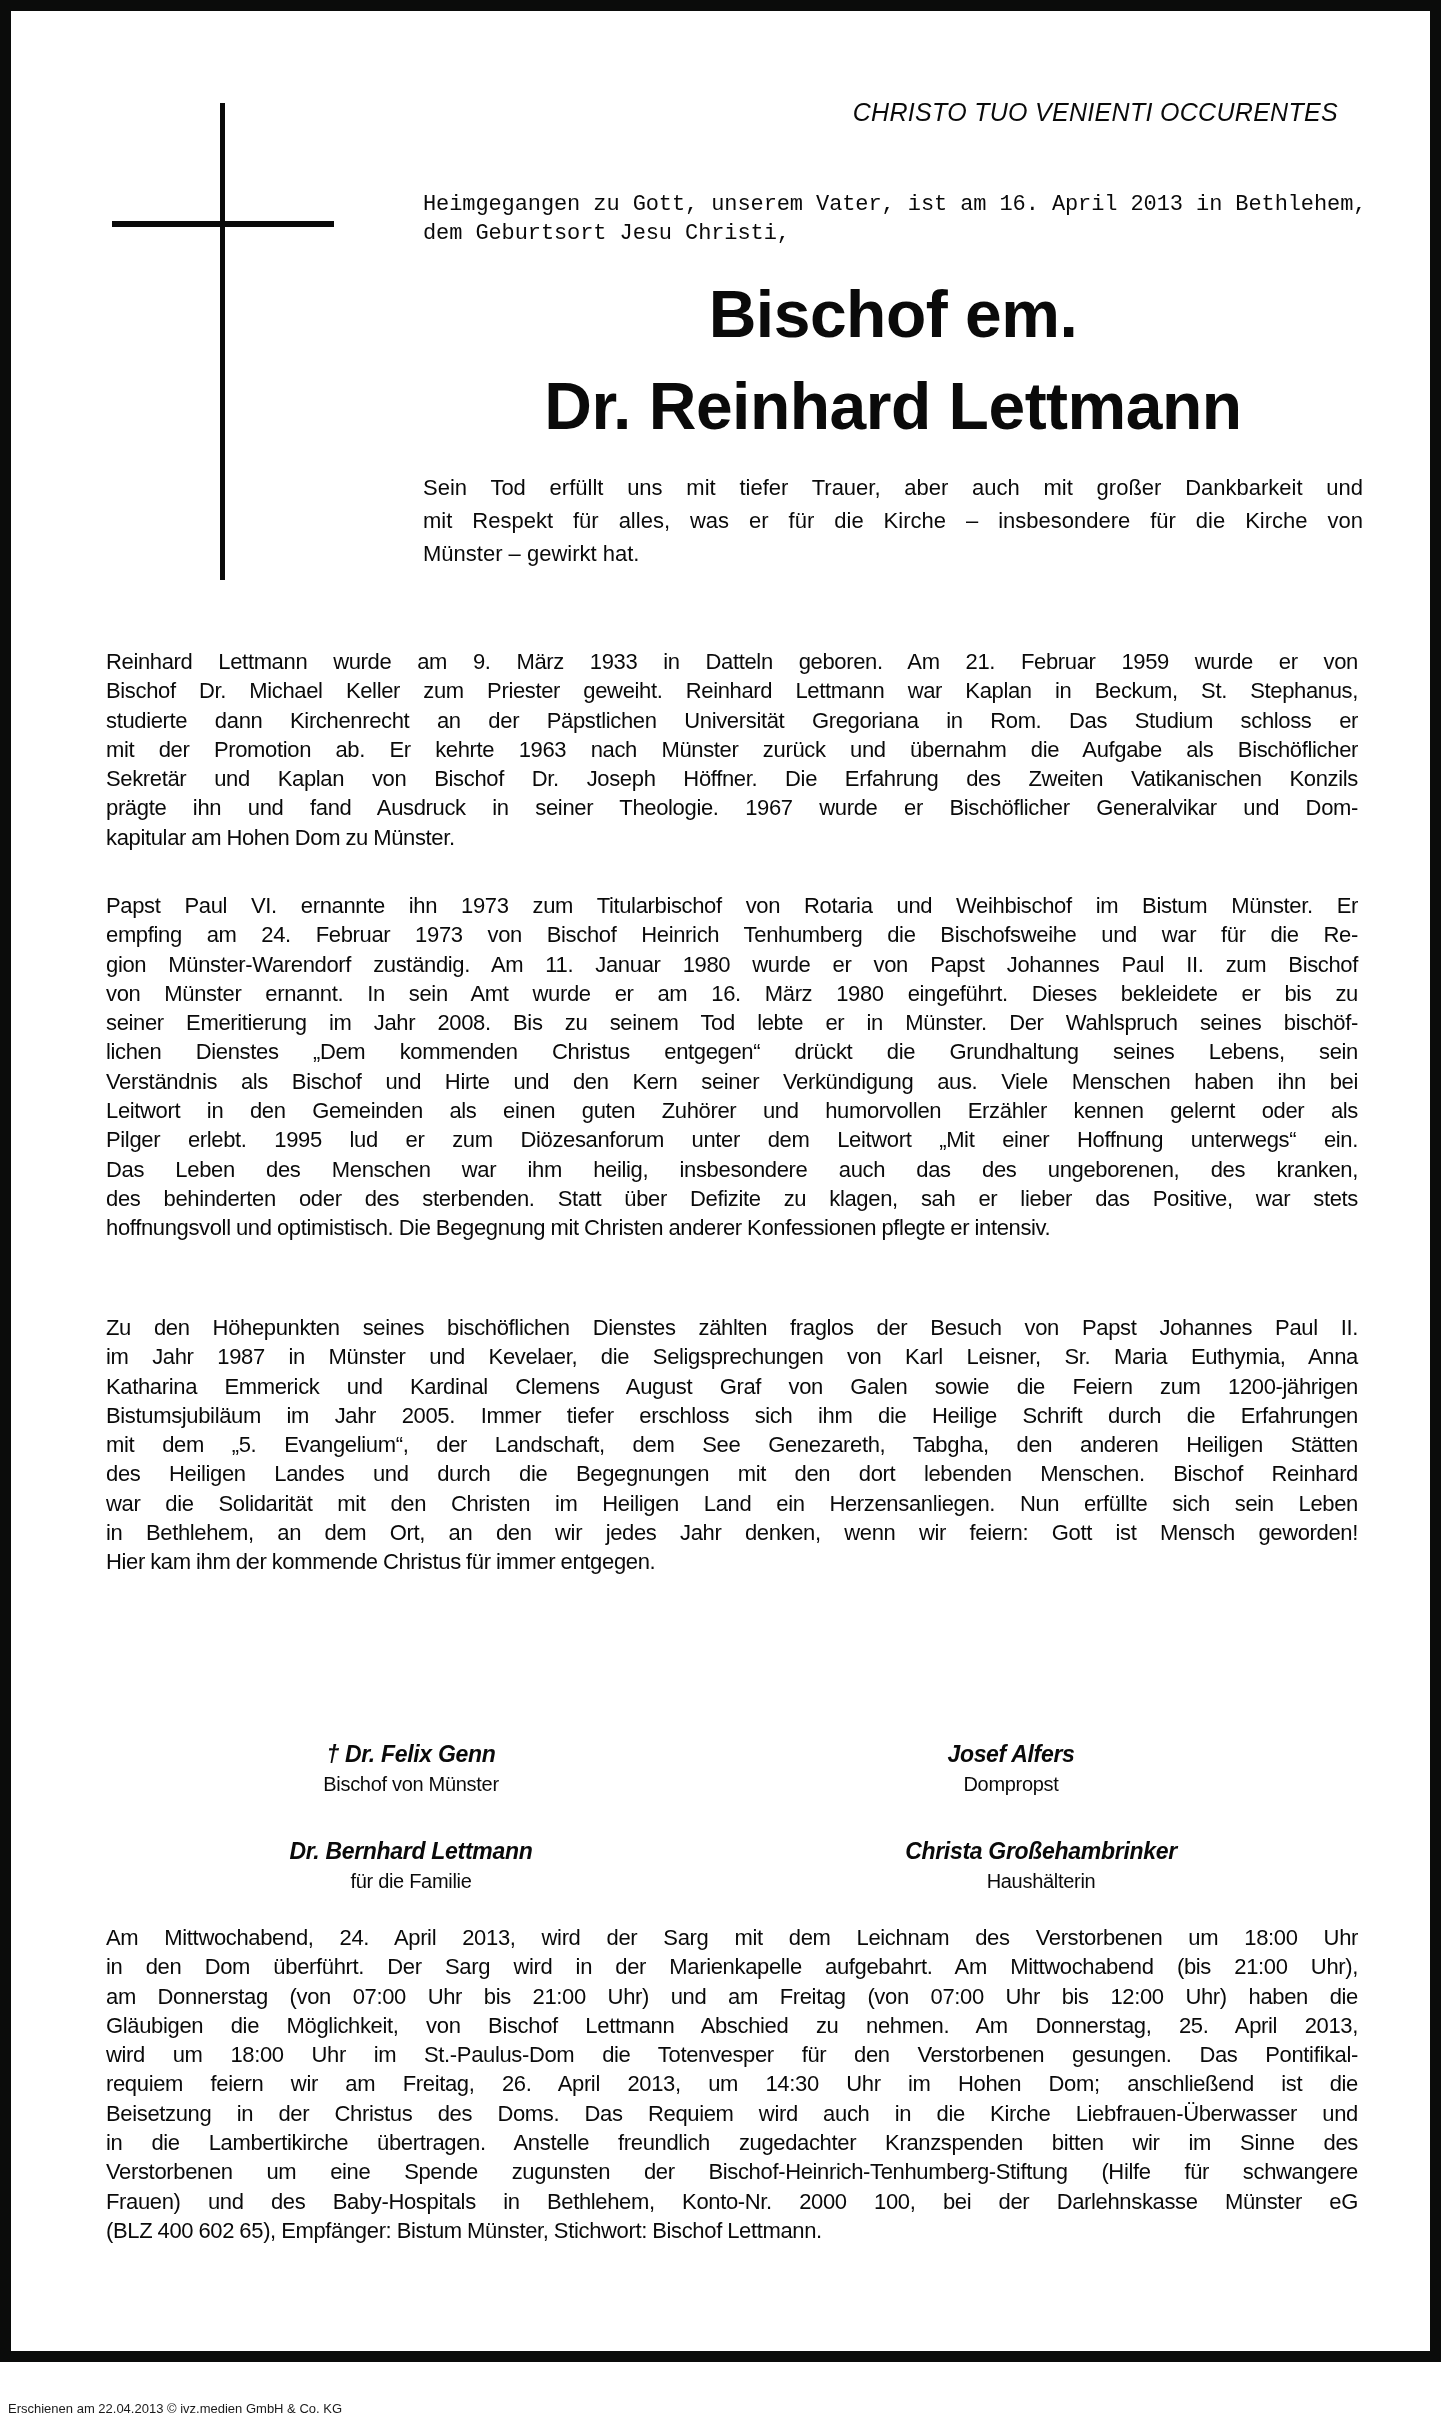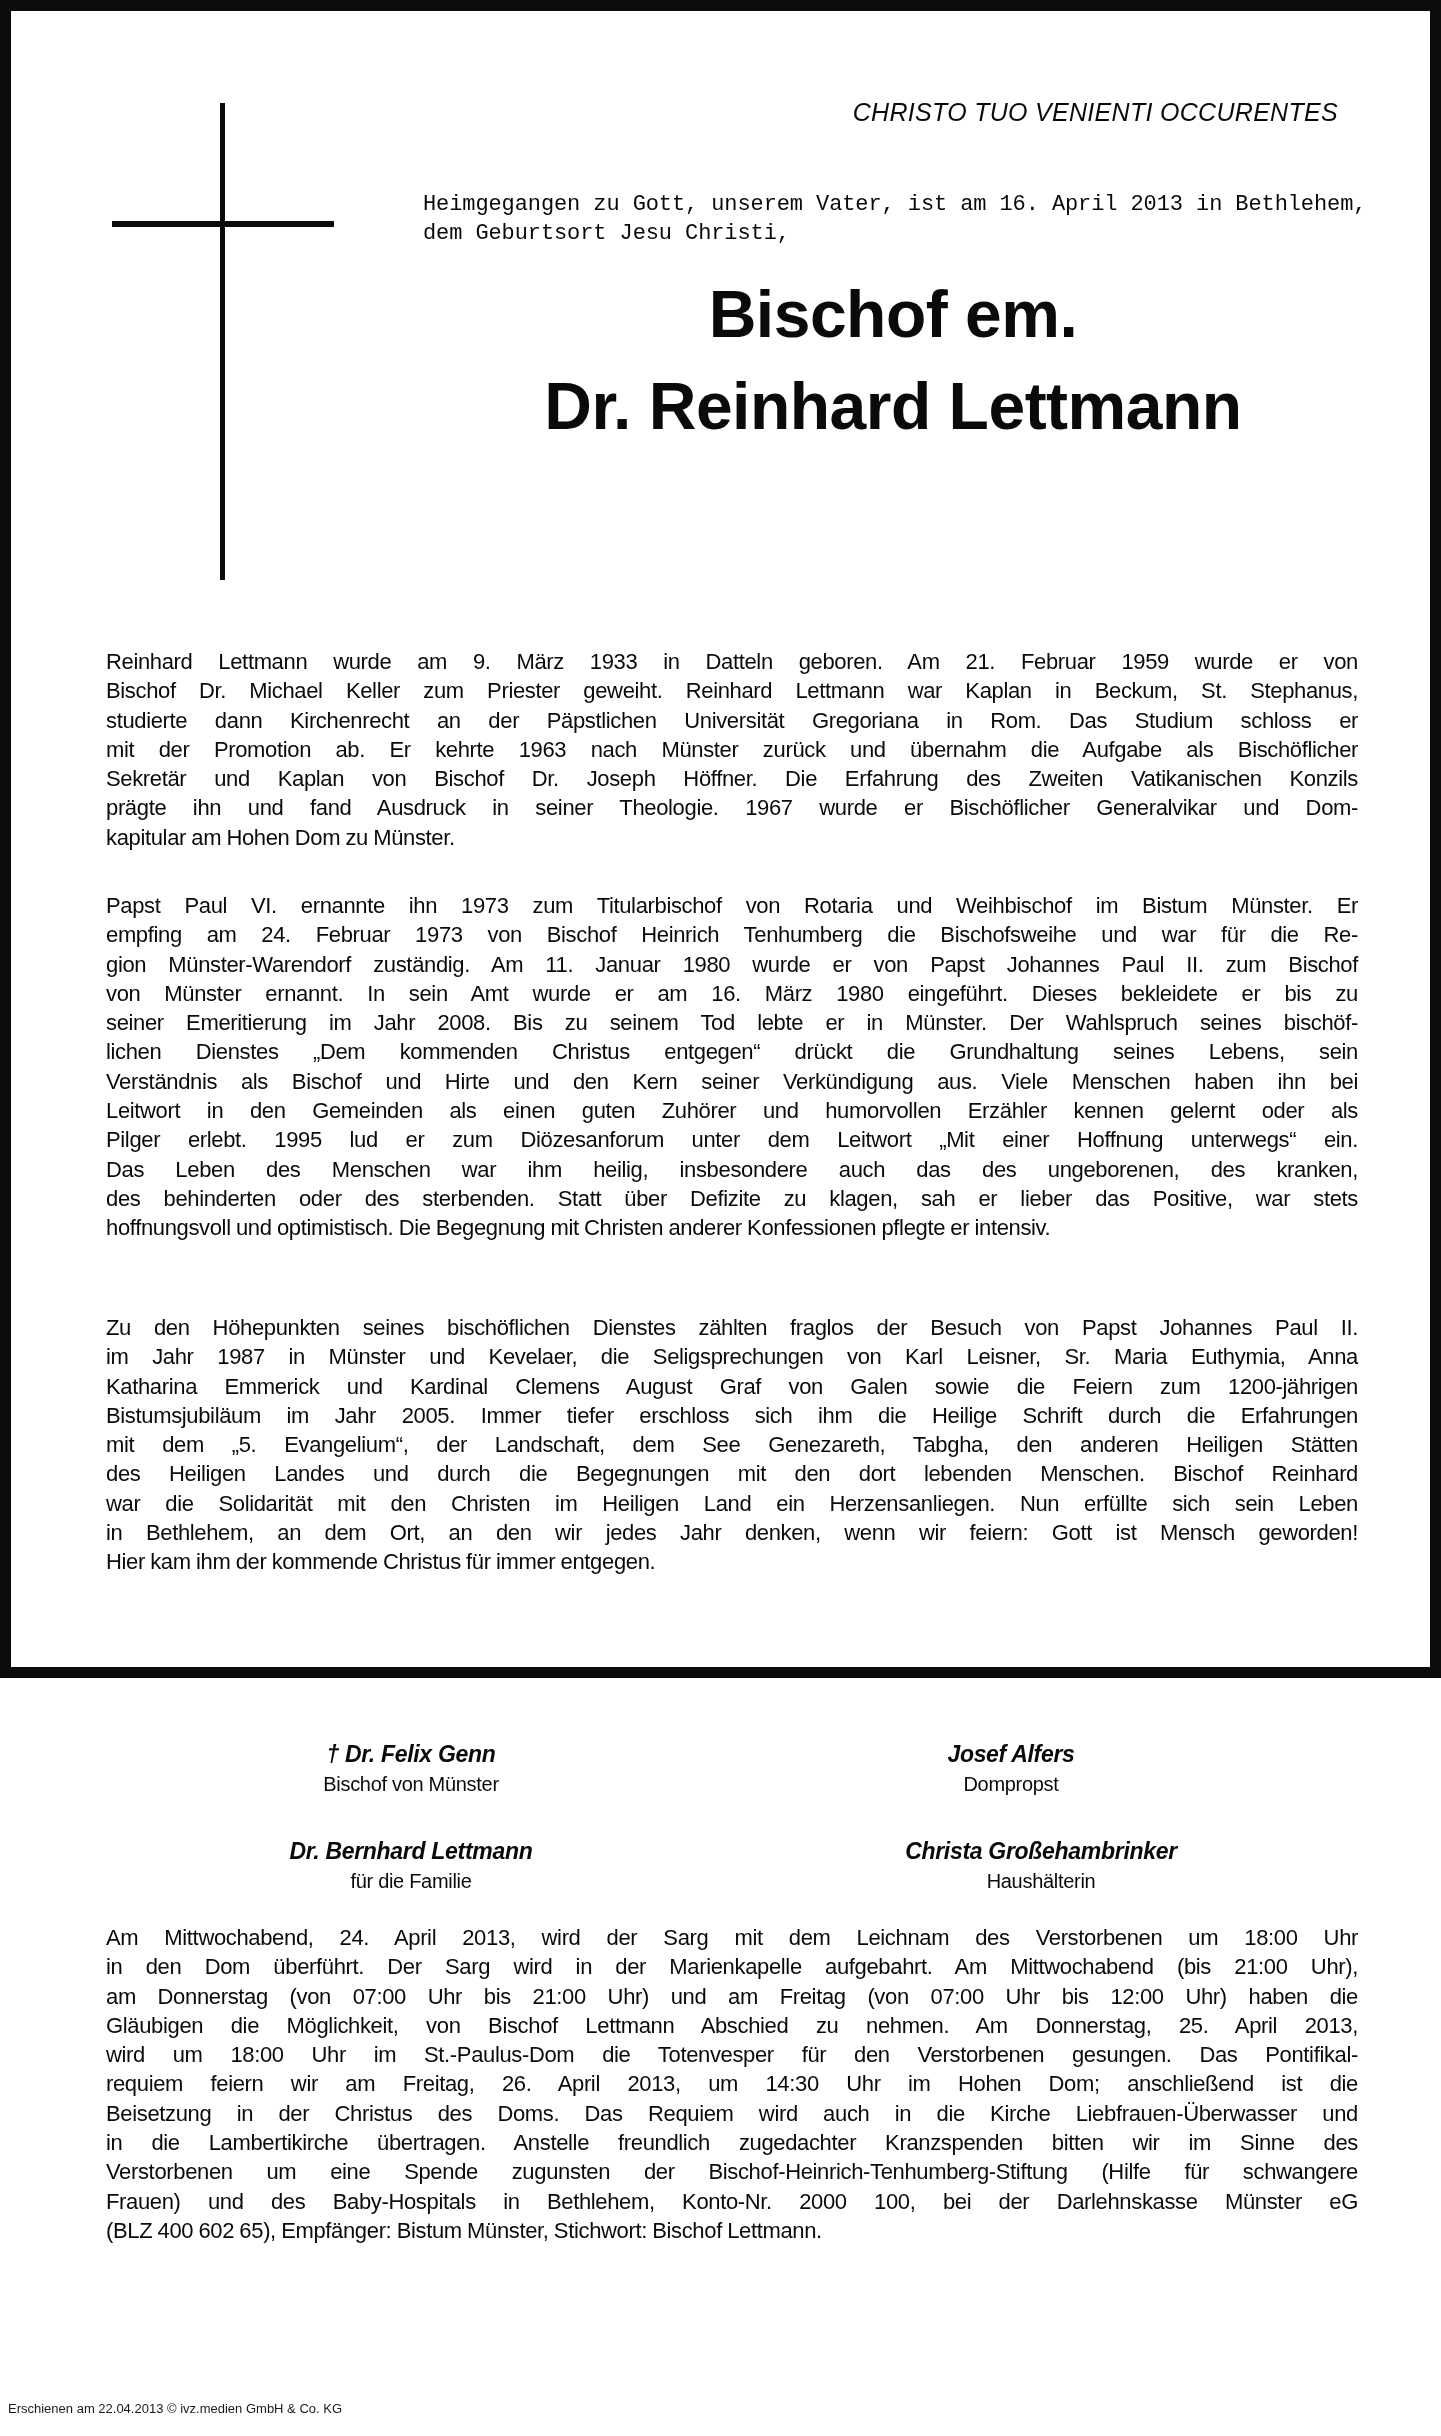--- a/index.html
+++ b/index.html
@@ -13,21 +13,21 @@
       position: relative;
       overflow: hidden;
       font-family: "Liberation Sans", "DejaVu Sans", sans-serif;
       color: #0a0a0a;
     }
     .frame {
       position: absolute;
       left: 0;
       top: 0;
       width: 1441px;
-      height: 1678px;
+      height: 2362px;
       box-sizing: border-box;
       border: 11px solid #0b0c0b;
       background: #ffffff;
     }
     .cross-v {
       position: absolute;
       left: 209px;
       top: 92px;
       width: 5px;
       height: 477px;
@@ -148,20 +148,25 @@
   <div class="intro">
     <span class="line">Heimgegangen zu Gott, unserem Vater, ist am 16. April 2013 in Bethlehem,</span>
     <span class="line">dem Geburtsort Jesu Christi,</span>
   </div>
 
   <div class="heading">
     <span class="line">Bischof em.</span>
     <span class="line">Dr. Reinhard Lettmann</span>
   </div>
 
+  <div class="lead">
+    <span class="line">Sein Tod erfüllt uns mit tiefer Trauer, aber auch mit großer Dankbarkeit und</span>
+    <span class="line">mit Respekt für alles, was er für die Kirche – insbesondere für die Kirche von</span>
+    <span class="line last">Münster – gewirkt hat.</span>
+  </div>
 
   <div class="body p1">
     <span class="line">Reinhard Lettmann wurde am 9. März 1933 in Datteln geboren. Am 21. Februar 1959 wurde er von</span>
     <span class="line">Bischof Dr. Michael Keller zum Priester geweiht. Reinhard Lettmann war Kaplan in Beckum, St. Stephanus,</span>
     <span class="line">studierte dann Kirchenrecht an der Päpstlichen Universität Gregoriana in Rom. Das Studium schloss er</span>
     <span class="line">mit der Promotion ab. Er kehrte 1963 nach Münster zurück und übernahm die Aufgabe als Bischöflicher</span>
     <span class="line">Sekretär und Kaplan von Bischof Dr. Joseph Höffner. Die Erfahrung des Zweiten Vatikanischen Konzils</span>
     <span class="line">prägte ihn und fand Ausdruck in seiner Theologie. 1967 wurde er Bischöflicher Generalvikar und Dom-</span>
     <span class="line last">kapitular am Hohen Dom zu Münster.</span>
   </div>

